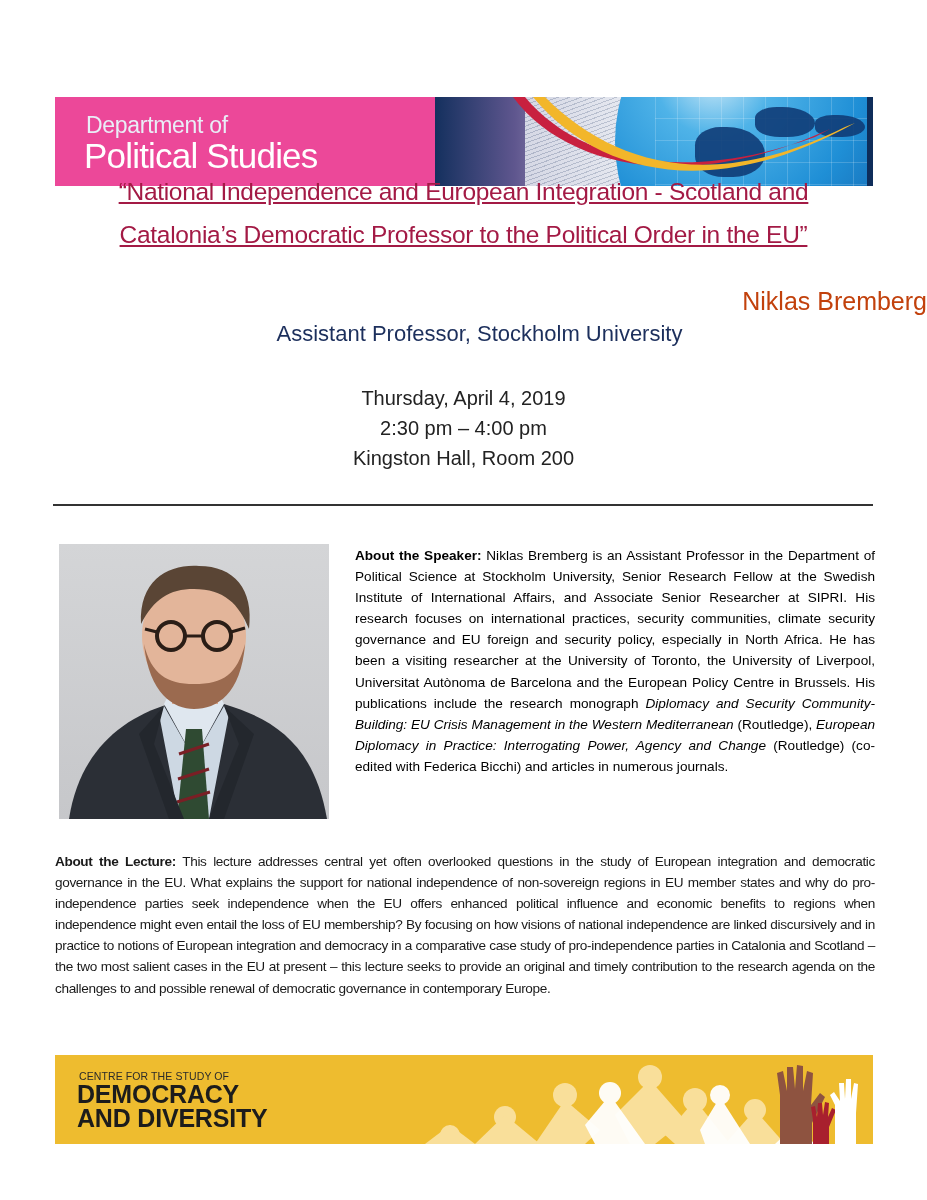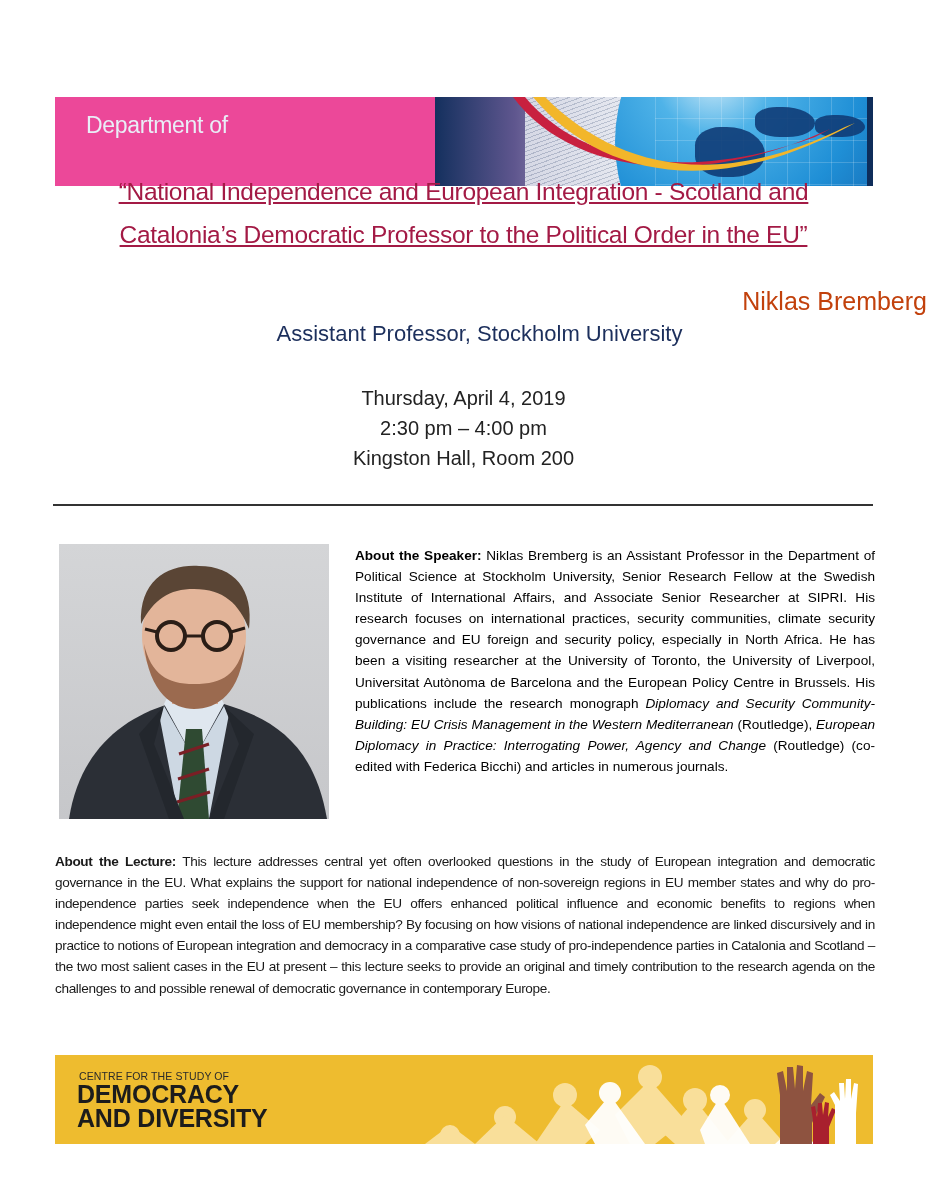--- a/index.html
+++ b/index.html
@@ -56,20 +56,21 @@
   <div class="grid"></div>
   <div class="land" style="left:640px;top:30px;width:70px;height:50px;"></div>
   <div class="land" style="left:700px;top:10px;width:60px;height:30px;"></div>
   <div class="land" style="left:760px;top:18px;width:50px;height:22px;"></div>
   <svg class="swoosh" width="818" height="89" viewBox="0 0 818 89">
     <path d="M470 0 C 520 60, 620 90, 760 40 L 775 32 C 630 98, 510 70, 458 0 Z" fill="#c8203f"></path>
     <path d="M490 0 C 560 70, 660 95, 790 30 L 800 26 C 660 104, 545 80, 478 0 Z" fill="#f2b62a"></path>
   </svg>
   <div class="rightedge"></div>
   <div class="dept-small">Department of</div>
+  <div class="dept-large">Political Studies</div>
 </div>
 
 <div class="title">
   <div>“National Independence and European Integration - Scotland and</div>
   <div>Catalonia’s Democratic Professor to the Political Order in the EU”</div>
 </div>
 
 <div class="speaker-name">Niklas Bremberg</div>
 <div class="speaker-role">Assistant Professor, Stockholm University</div>
 

